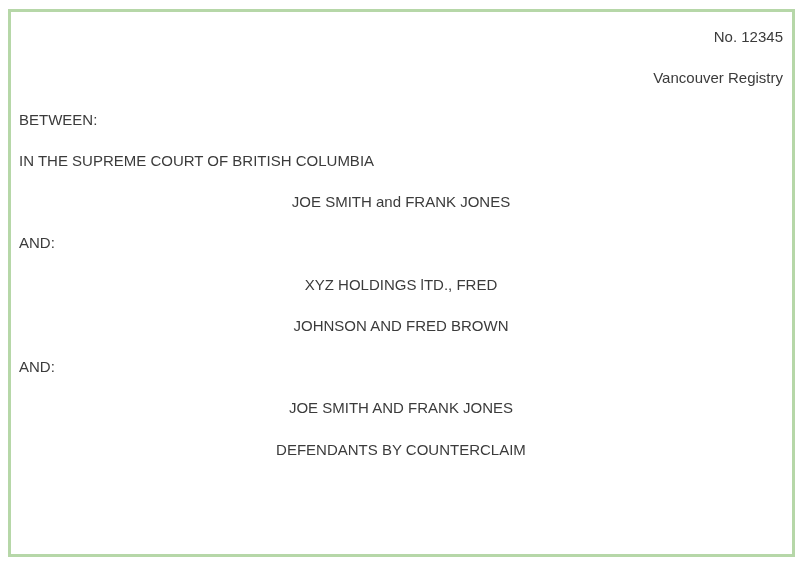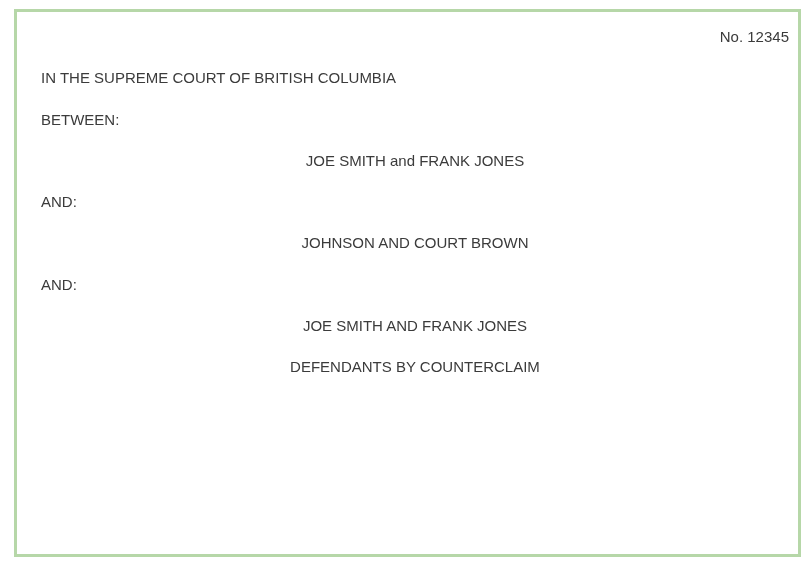--- a/index.html
+++ b/index.html
@@ -12,55 +12,56 @@
     overflow: hidden;
   }
   .page {
     position: absolute;
     left: 8px;
     top: 9px;
     width: 787px;
     height: 548px;
     box-sizing: border-box;
     border: 3px solid #b6d7a8;
-    padding: 4px 9px 0 24px;
+    padding: 4px 9px 0 8px;
     color: #3b3b3b;
     font-size: 15px;
     background: #ffffff;
-    margin-left: 6px;
   }
   .line {
     height: 41.25px;
     display: flex;
     align-items: center;
     white-space: pre;
   }
   .line.left   { justify-content: flex-start; }
   .line.center { justify-content: center; text-align: right; }
   .line.right  { justify-content: flex-end; }
 </style>
 </head>
 <body>
 
 <div class="page">
 
   <div class="line right">No. 12345</div>
 
+  <div class="line right">Vancouver Registry</div>
+
+  <div class="line left">BETWEEN:</div>
 
   <div class="line left">IN THE SUPREME COURT OF BRITISH COLUMBIA</div>
-
-  <div class="line left">BETWEEN:</div>
 
   <div class="line center">JOE SMITH and FRANK JONES</div>
 
 
   <div class="line left">AND:</div>
 
+  <div class="line center">XYZ HOLDINGS lTD., FRED</div>
 
-  <div class="line center">JOHNSON AND COURT BROWN</div>
+  <div class="line center">JOHNSON AND FRED BROWN</div>
 
 
   <div class="line left">AND:</div>
 
   <div class="line center">JOE SMITH AND FRANK JONES</div>
 
   <div class="line center">DEFENDANTS BY COUNTERCLAIM</div>
 
 </div>
 

